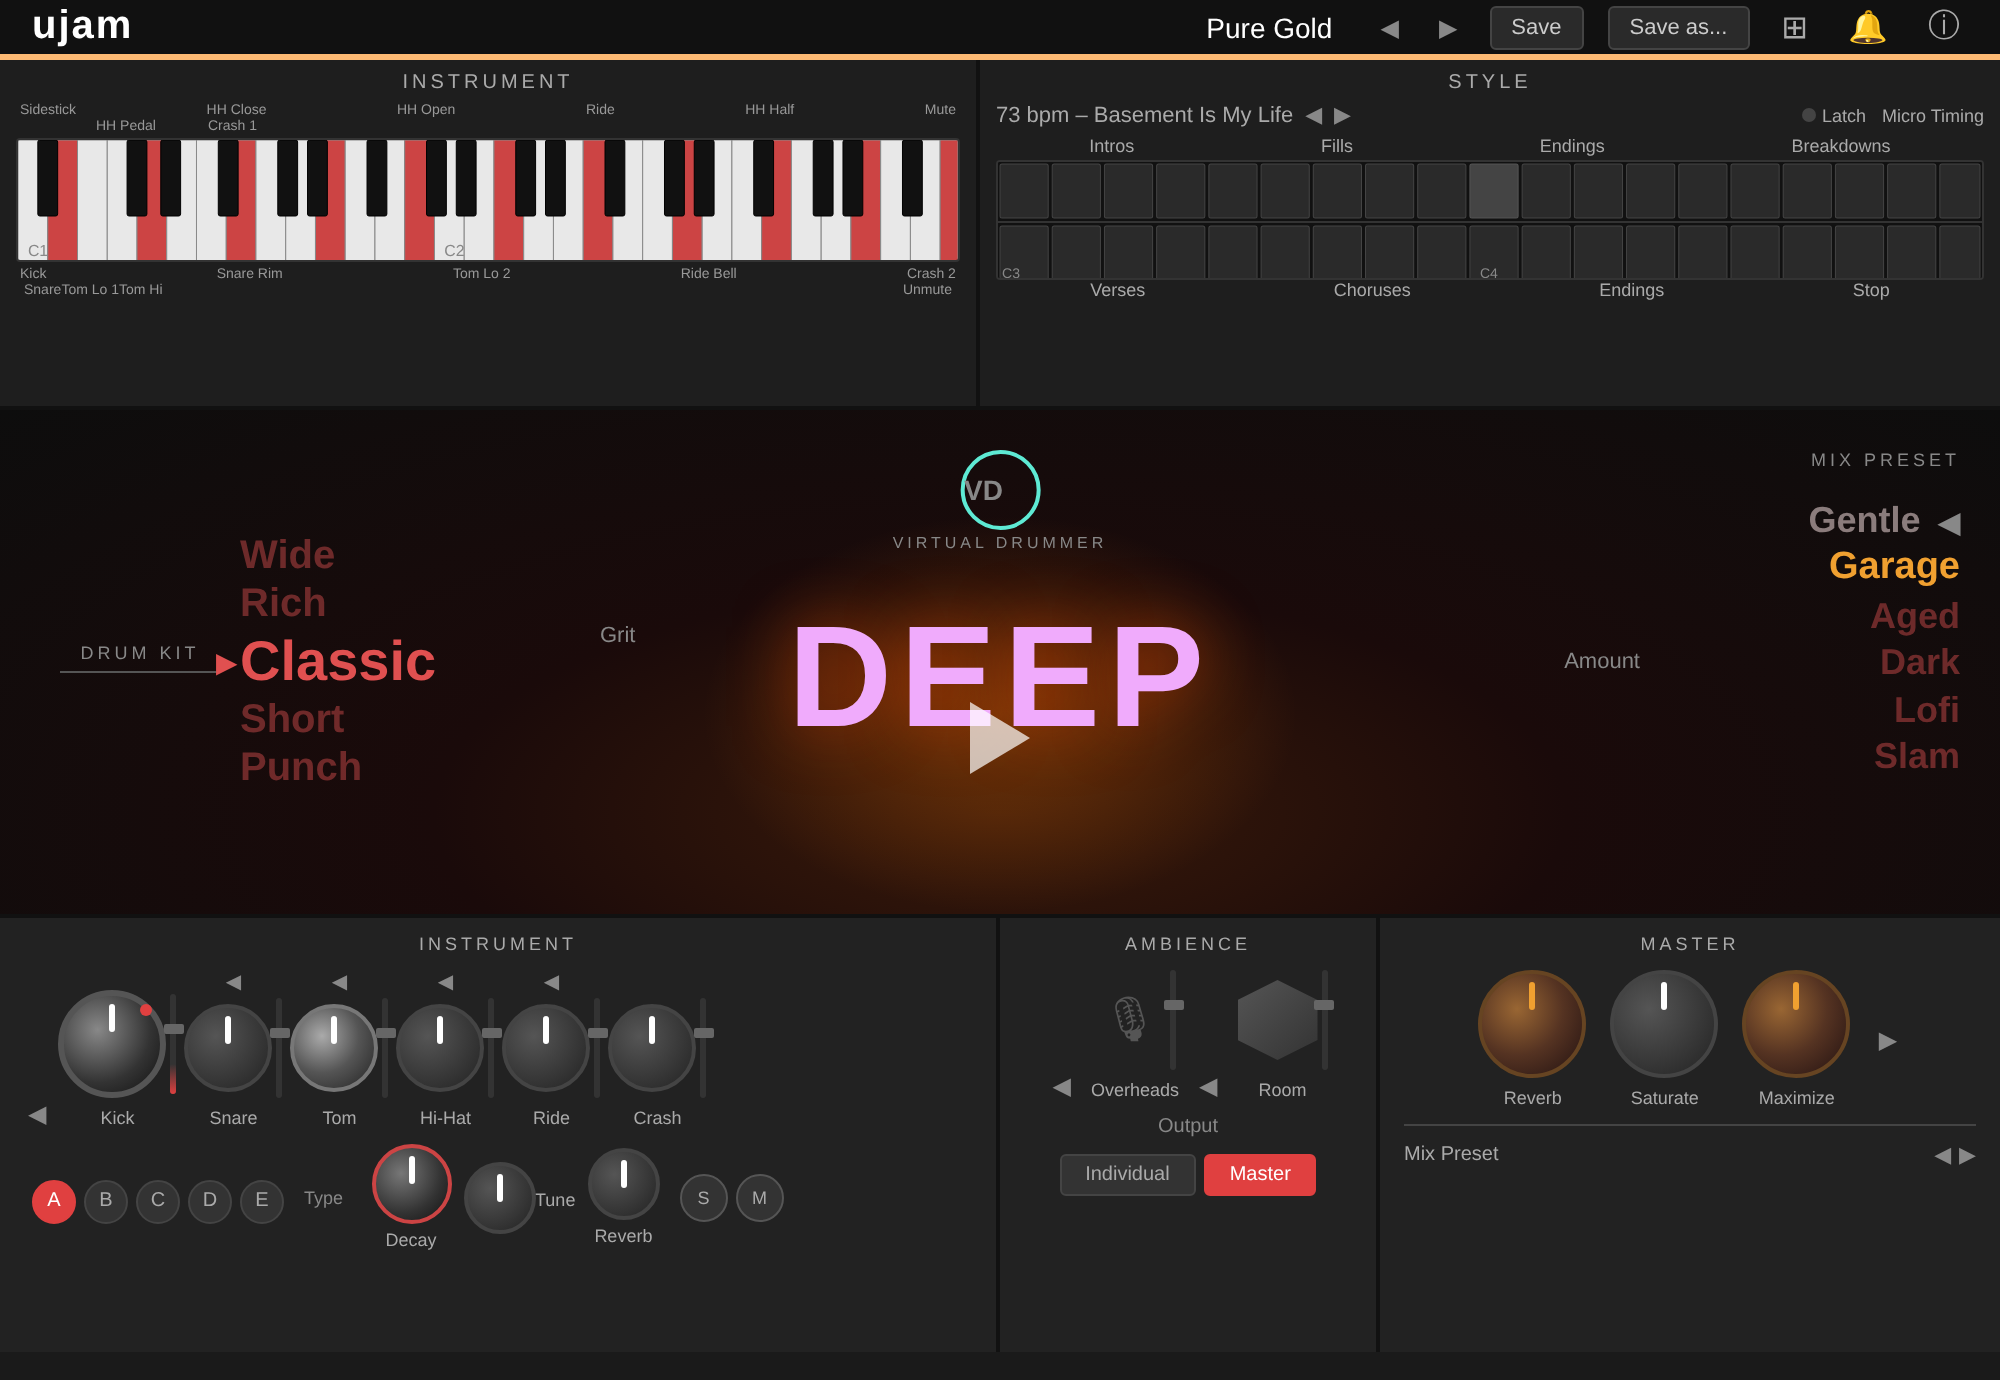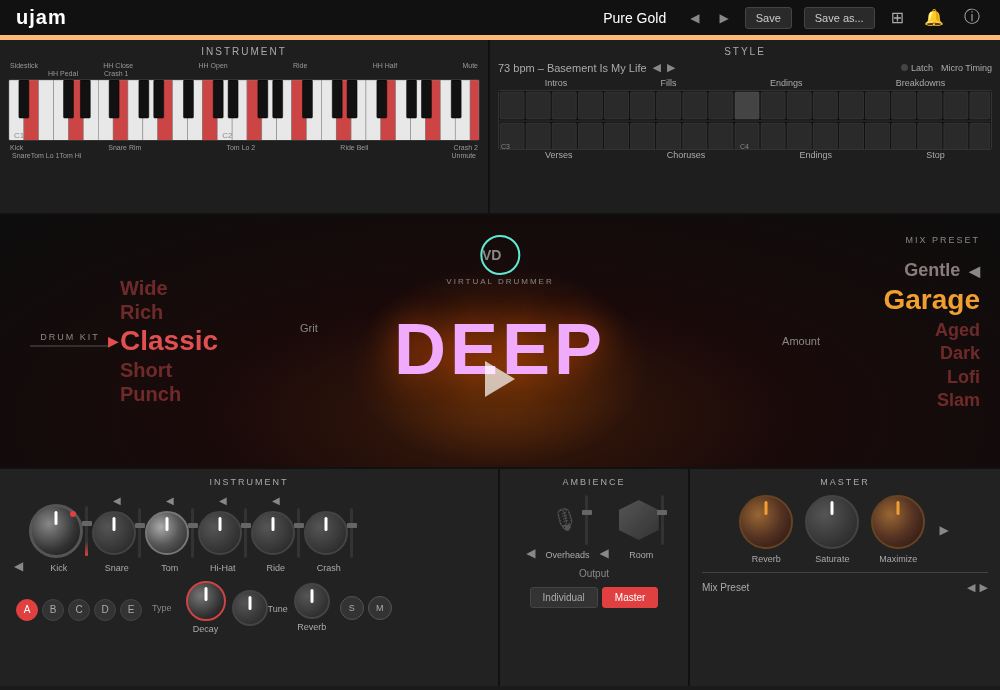--- a/index.html
+++ b/index.html
@@ -8,26 +8,26 @@
       height: 690px;
       background: #1a1a1a;
       font-family: 'Arial', sans-serif;
       overflow: hidden;
       color: #fff;
     }
 
     
     .top-bar {
       background: #111;
-      height: 40px;
+      height: 30px;
       display: flex;
       align-items: center;
       padding: 0 16px;
       gap: 12px;
-      border-bottom: 5px solid #fdba74;
+      border-bottom: 3px solid #fdba74;
       justify-content: space-between;
     }
     .logo {
       font-size: 20px;
       font-weight: bold;
       color: #fff;
       letter-spacing: 1px;
       margin-right: auto;
     }
     .preset-name {
@@ -257,21 +257,21 @@
       color: #888;
       text-align: right;
     }
 
     .preset-list {
       position: absolute;
       right: 20px;
       top: 44px;
     }
     .preset-item {
-      font-size: 28px;
+      font-size: 19px;
       font-weight: bold;
       color: rgba(200,80,80,0.4);
       text-align: right;
       line-height: 1.3;
       cursor: pointer;
     }
     .preset-item.active {
       color: #f0a030;
     }
 

